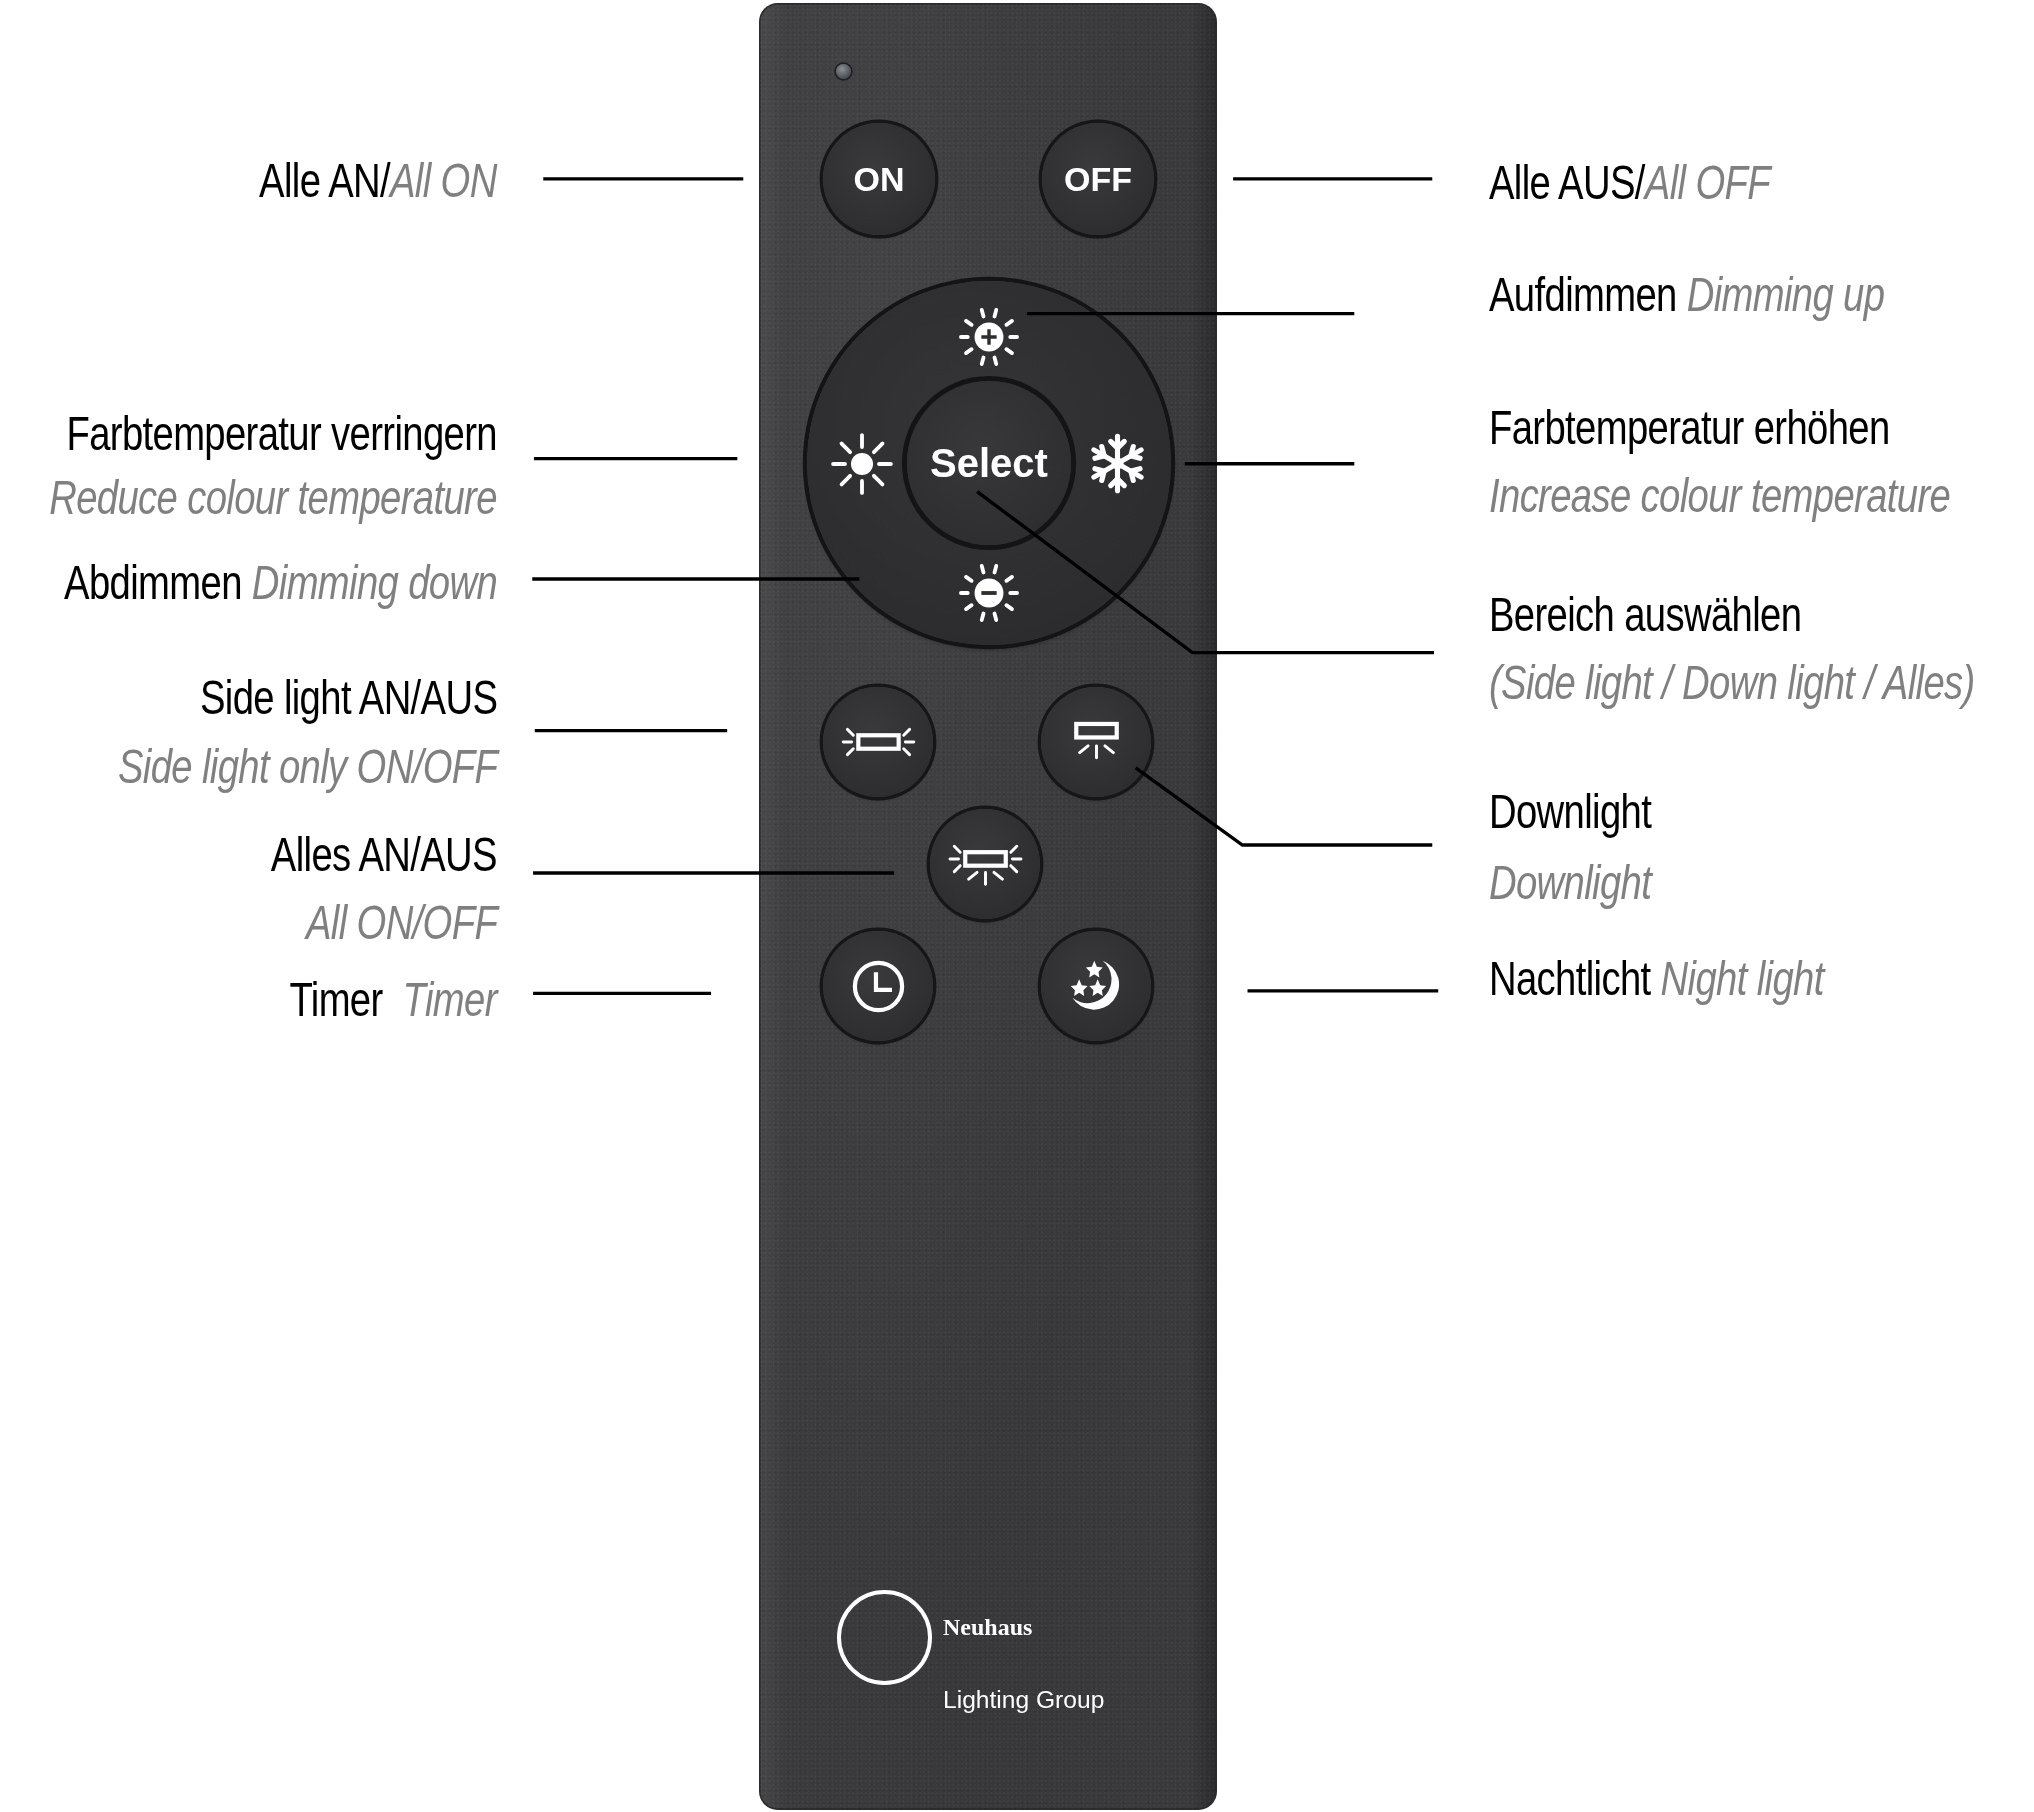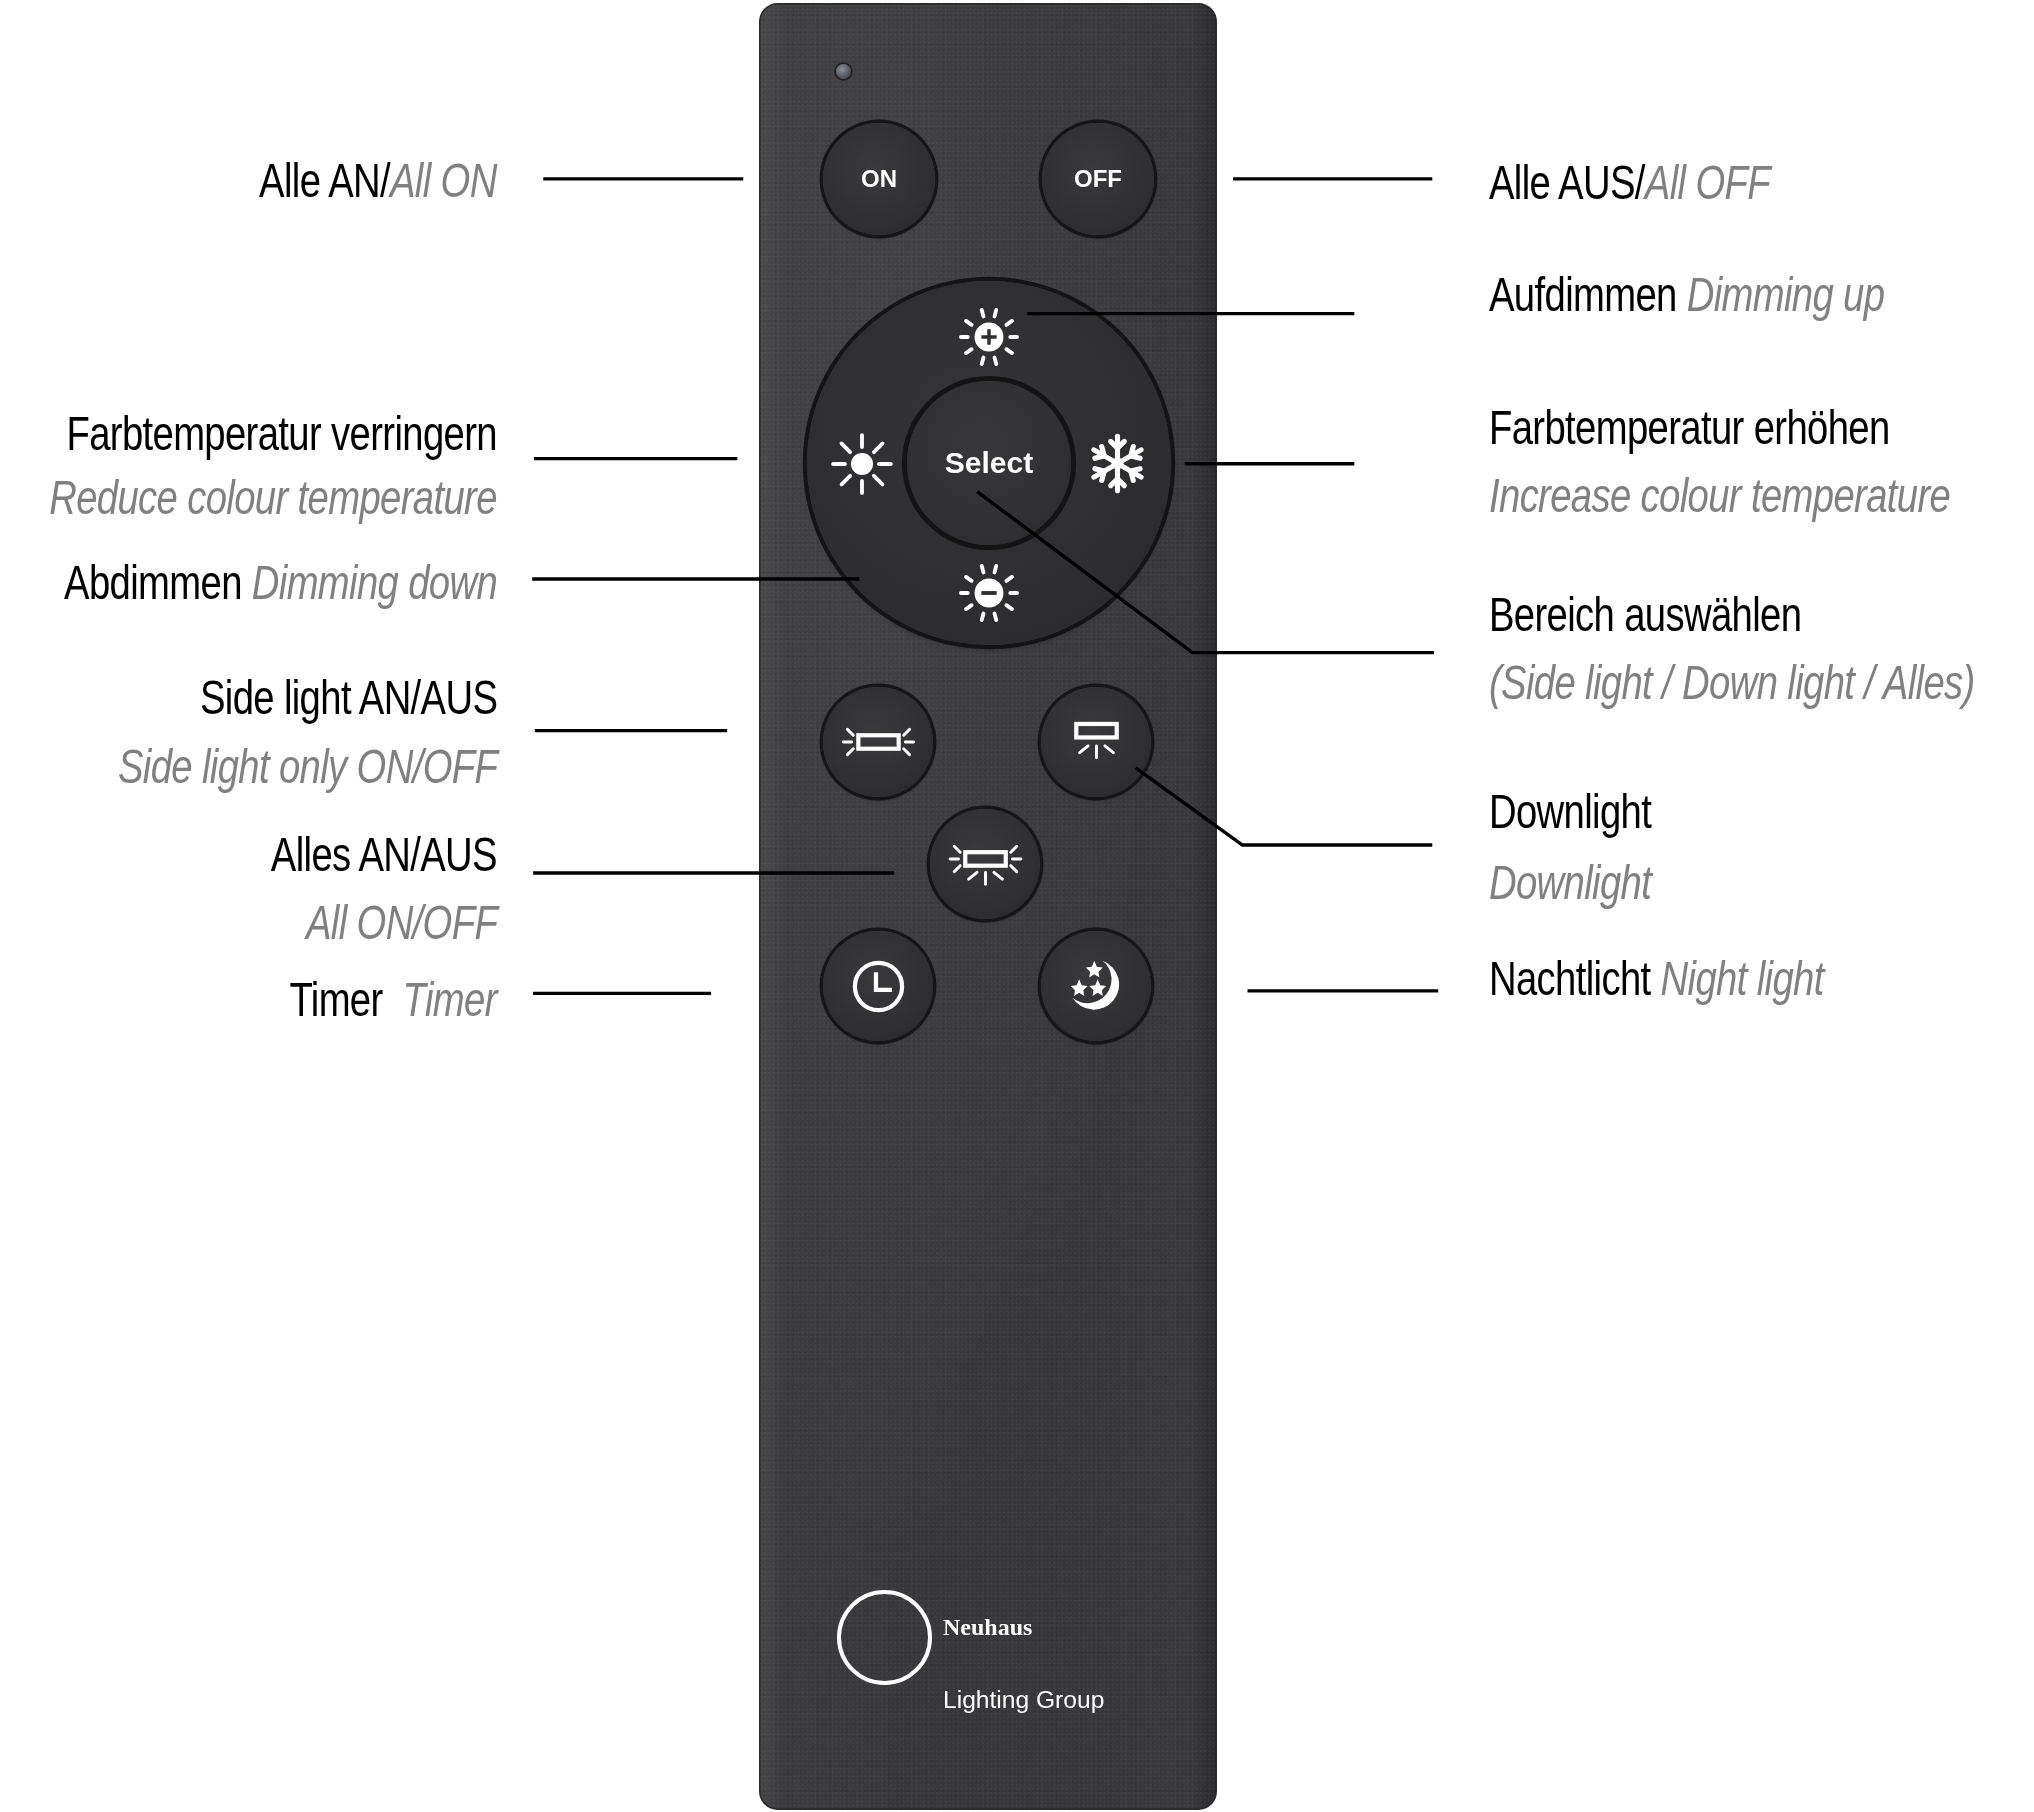--- a/index.html
+++ b/index.html
@@ -31,32 +31,32 @@
     box-shadow: 0 0 0 1.7px #1f1f21;
   }
   .btn {
     position: absolute; border-radius: 50%;
     background: radial-gradient(circle at 45% 40%, #3a3a3c, #2e2e30 70%, #28282a);
     box-shadow: 0 0 0 3.4px #161617, 0 2.5px 3.4px rgba(0,0,0,0.45);
     display: flex; align-items: center; justify-content: center;
     color: #ffffff; font-family: "Liberation Sans", sans-serif; font-weight: bold;
     cursor: pointer;
   }
-  .btn-text { font-size: 24px; letter-spacing: 0px; }
+  .btn-text { font-size: 34px; letter-spacing: 0px; }
   .dpad {
     position: absolute; border-radius: 50%;
     background: radial-gradient(circle at 45% 40%, #353537, #2c2c2e 75%, #262628);
     box-shadow: 0 0 0 4.2px #141415, 0 3.4px 5.1px rgba(0,0,0,0.45);
   }
   .select {
     position: absolute; border-radius: 50%;
     background: radial-gradient(circle at 45% 40%, #38383a, #2e2e30 75%);
     box-shadow: 0 0 0 5.1px #141415;
     display: flex; align-items: center; justify-content: center;
-    color: #fff; font-weight: bold; font-size: 30px; cursor: pointer;
+    color: #fff; font-weight: bold; font-size: 40px; cursor: pointer;
   }
   .zone { position: absolute; cursor: pointer; display: flex; align-items: center; justify-content: center; }
   .icon svg { display: block; }
 
   .logo-ring {
     position: absolute; border-radius: 50%; border: 4.2px solid #ffffff; box-sizing: border-box;
   }
   .logo-text { position: absolute; color: #ffffff; line-height: 1; white-space: nowrap; }
   .logo-name { font-weight: bold; font-size: 24px; font-family: Liberation Serif, serif; }
   .logo-sub { font-size: 24.6px; }

